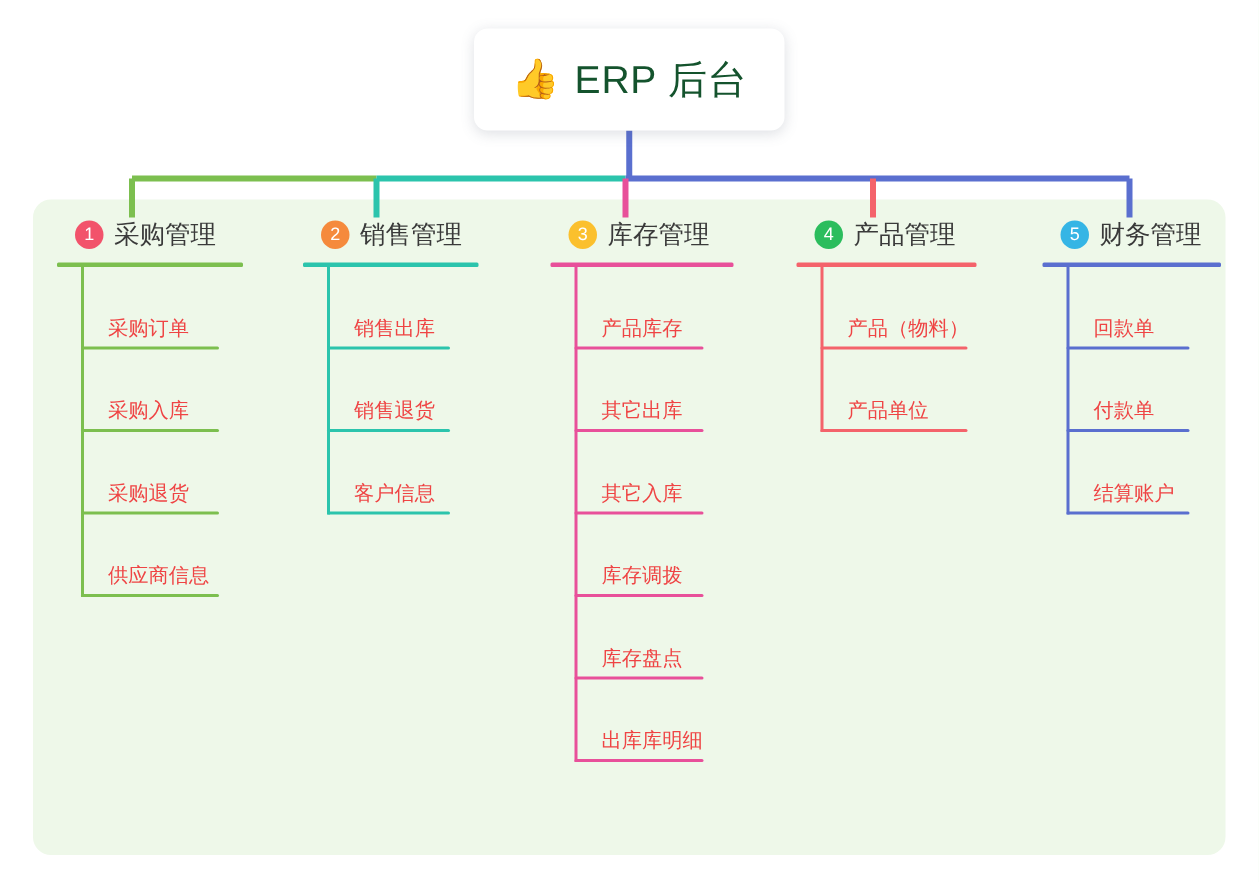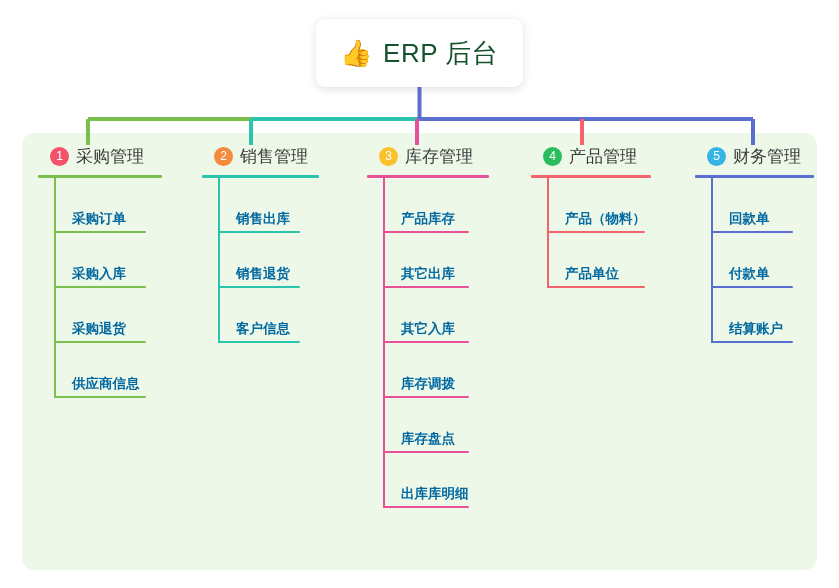--- a/index.html
+++ b/index.html
@@ -125,24 +125,23 @@
   .item {
     position: relative;
     height: 55px;
     padding-left: 18px;
     display: flex;
     align-items: flex-end;
     justify-content: flex-start;
   }
   .item-label {
     font-size: 13.5px;
-    color: #0369a1;
+    color: #ef4444;
     white-space: nowrap;
     padding-bottom: 5px;
-    font-weight: bold;
   }
   .item-rule {
     position: absolute;
     left: 0px;
     bottom: 0px;
     height: 2px;
     border-radius: 1px;
   }
 </style>
 </head>

